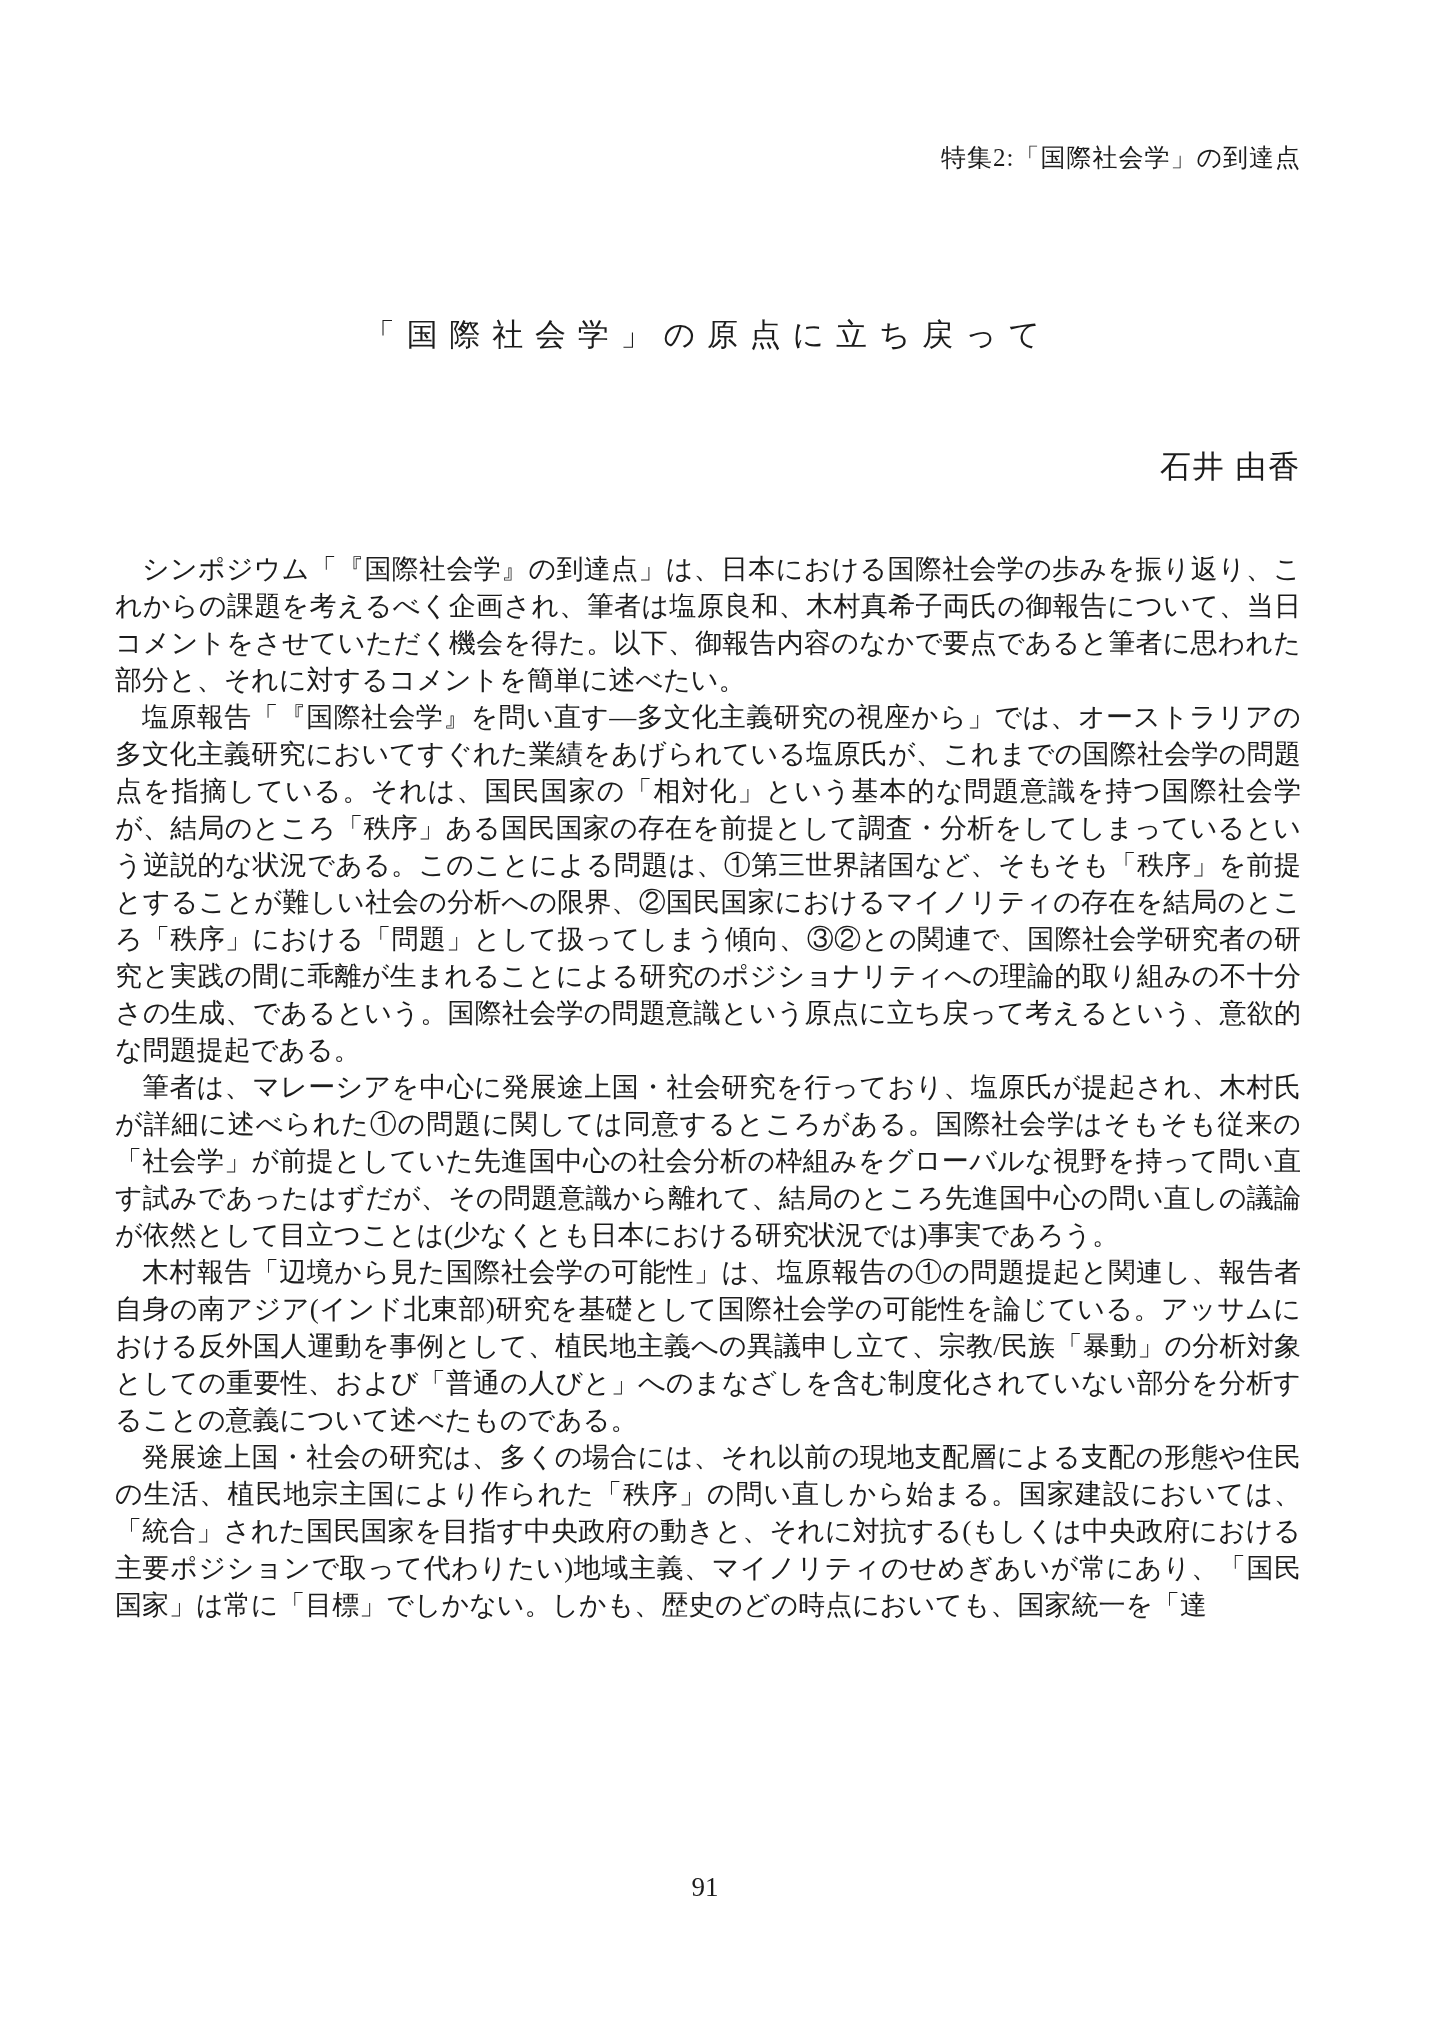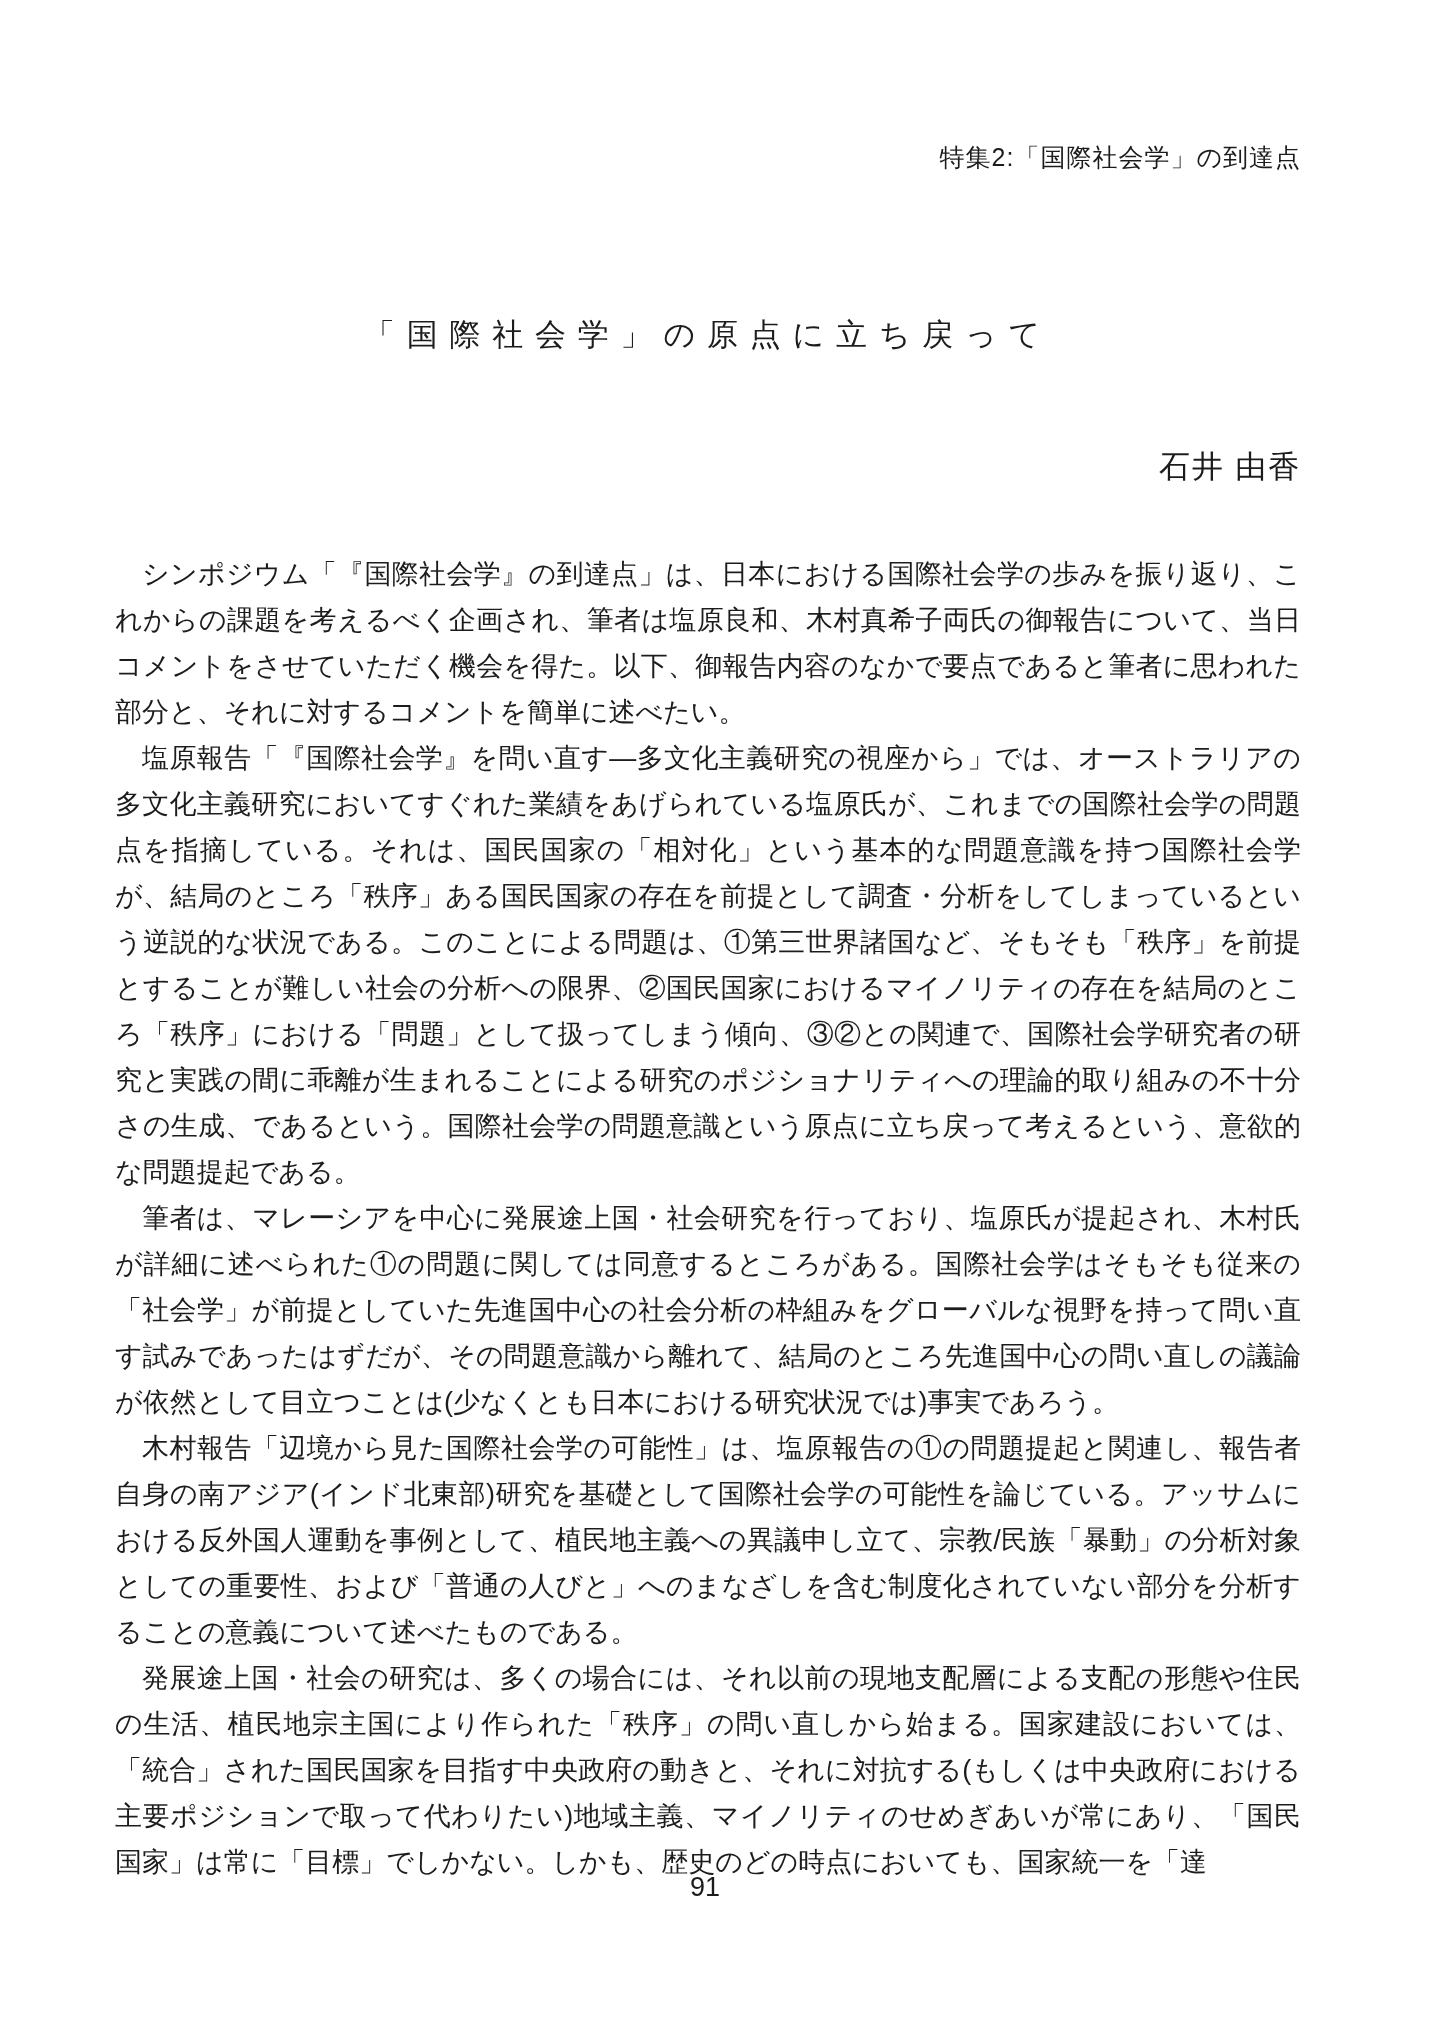--- a/index.html
+++ b/index.html
@@ -6,21 +6,21 @@
     margin: 0;
     padding: 0;
     background: #ffffff;
   }
   .page {
     position: relative;
     width: 1434px;
     height: 2024px;
     background: #ffffff;
     color: #1c1c1c;
-    font-family: Liberation Sans, sans-serif;
+    font-family: Liberation Serif, serif;
     overflow: hidden;
   }
   .running-head {
     position: absolute;
     top: 141px;
     left: 115px;
     width: 1186px;
     text-align: right;
     font-size: 25px;
     letter-spacing: 0.04em;
@@ -45,21 +45,21 @@
     font-size: 31px;
     letter-spacing: 0.06em;
     white-space: nowrap;
   }
   .article-body {
     position: absolute;
     top: 551px;
     left: 115px;
     width: 1186px;
     font-size: 27px;
-    line-height: 46px;
+    line-height: 37px;
     text-align: justify;
     text-justify: inter-ideograph;
   }
   .article-body p {
     margin: 0;
     padding: 0;
     text-indent: 1em;
   }
   .page-number {
     position: absolute;

